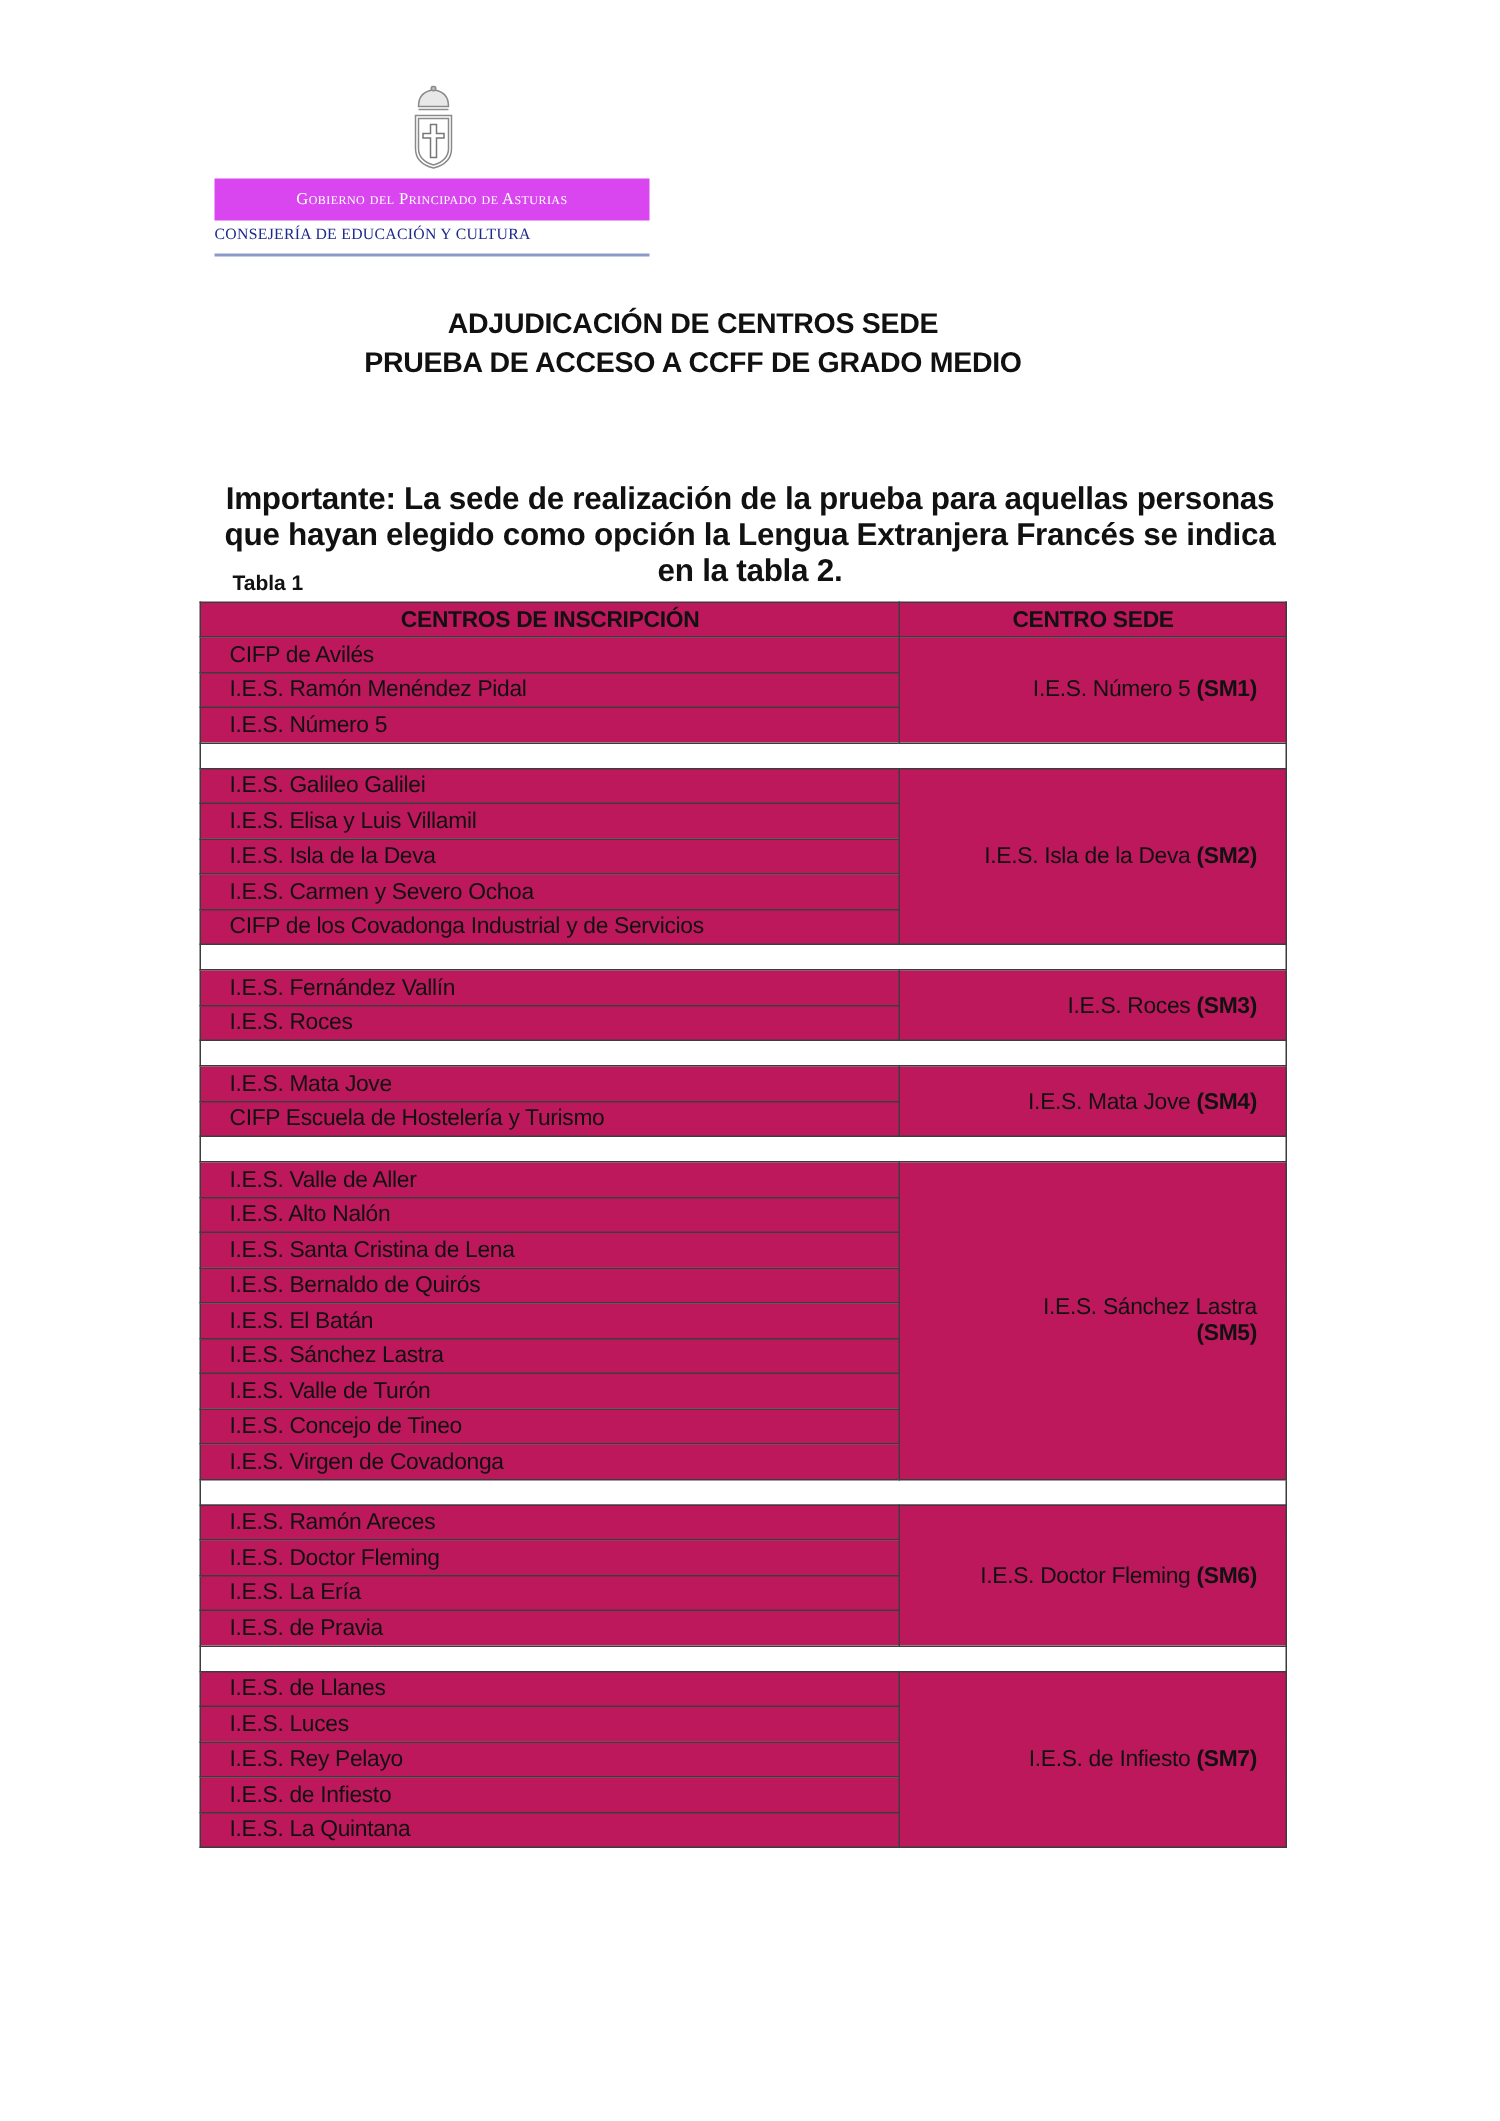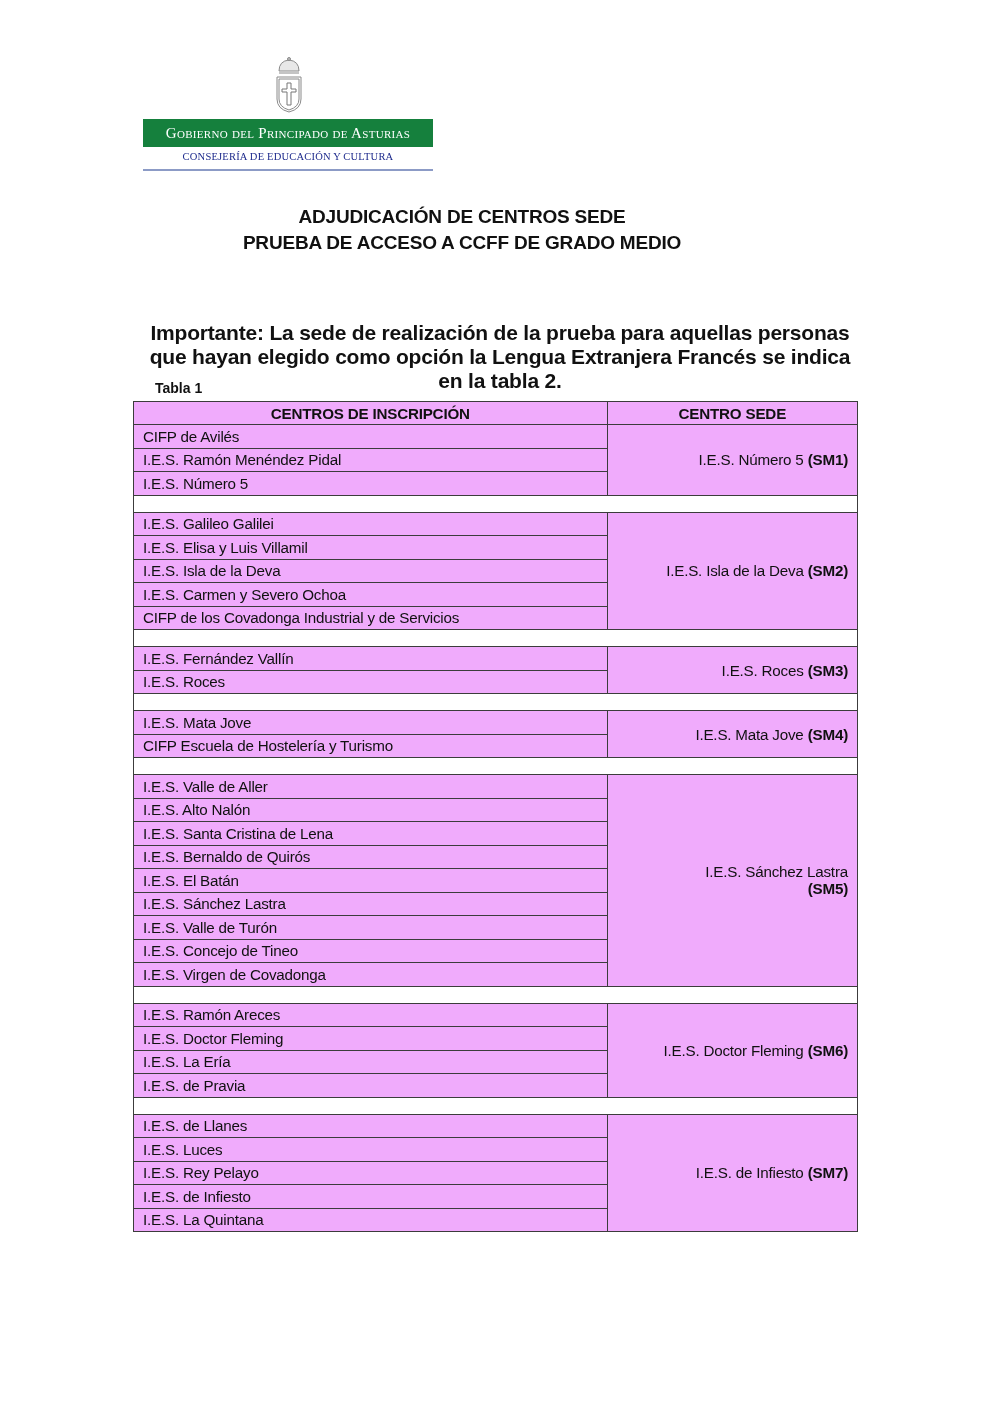--- a/index.html
+++ b/index.html
@@ -2,42 +2,42 @@
 <html><head>
 <meta charset="utf-8">
 <style>
   html, body { margin: 0; padding: 0; background: #ffffff; }
   body { width: 1000px; height: 1414px; position: relative; overflow: hidden;
          font-family: "Liberation Sans", "DejaVu Sans", sans-serif; color: #111; }
 
   .logo { position: absolute; left: 143px; top: 55px; width: 290px; }
   .crest { position: absolute; left: 131px; top: 2px; width: 30px; height: 56px; }
   .logo-band { position: absolute; left: 0; top: 64px; width: 290px; height: 28px;
-               background: #15803d; color: #fff; display: flex; align-items: center;
+               background: #d946ef; color: #fff; display: flex; align-items: center;
                justify-content: center; font-family: "Liberation Serif", serif;
-               font-size: 15px; letter-spacing: 0.3px; font-variant: small-caps; }
-  .logo-sub { position: absolute; left: 0; top: 96px; width: 290px; text-align: center;
+               font-size: 11px; letter-spacing: 0.3px; font-variant: small-caps; }
+  .logo-sub { position: absolute; left: 0; top: 96px; width: 290px; text-align: left;
               color: #1d2a8c; font-family: "Liberation Serif", serif; font-size: 10.5px;
               letter-spacing: 0.2px; }
   .logo-line { position: absolute; left: 0; top: 114px; width: 290px; height: 2px; background: #8c9bc6; }
 
   .title { position: absolute; left: 0; width: 924px; text-align: center; font-weight: bold;
            font-size: 19px; letter-spacing: -0.2px; }
   .title-1 { top: 206px; }
   .title-2 { top: 232px; }
 
   .notice { position: absolute; left: 140px; width: 720px; top: 321px; text-align: center;
             font-weight: bold; font-size: 21px; line-height: 24px; letter-spacing: -0.2px; }
 
   .table-caption { position: absolute; left: 155px; top: 380px; font-weight: bold; font-size: 14px; }
 
   table.sede { position: absolute; left: 133px; top: 401px; width: 725px; border-collapse: collapse;
                font-size: 15.2px; letter-spacing: -0.2px; }
-  table.sede td, table.sede th { border: 1px solid #3c3c3c; padding: 0 9px; height: 22.5px;
-               background: #f0abfc; }
+  table.sede td, table.sede th { border: 1px solid #3c3c3c; padding: 0 19px; height: 22.5px;
+               background: #be185d; }
   table.sede th { font-weight: bold; text-align: center; height: 22px; }
   table.sede td.sede-cell { text-align: right; width: 232px; margin-left: 24px; }
   table.sede tr.spacer td { background: #ffffff; height: 16px; padding: 0; }
   .col-ins { width: 456px; }
   b { font-weight: bold; }
 </style>
 </head>
 <body>
 
 <div class="logo">

